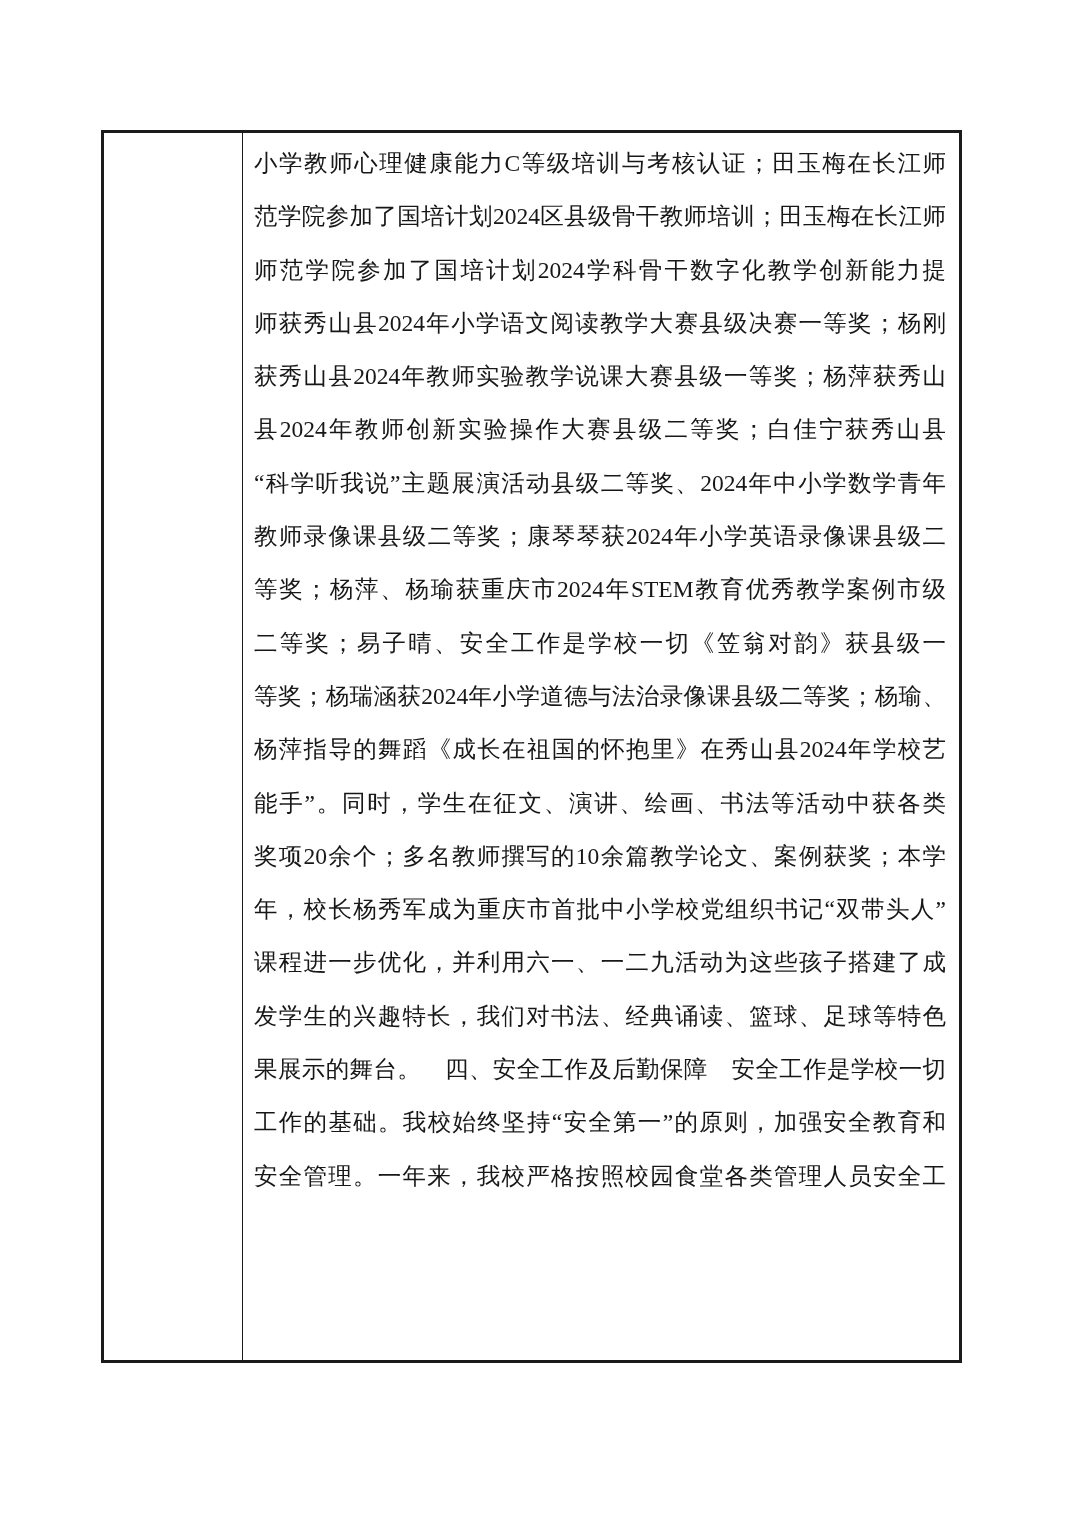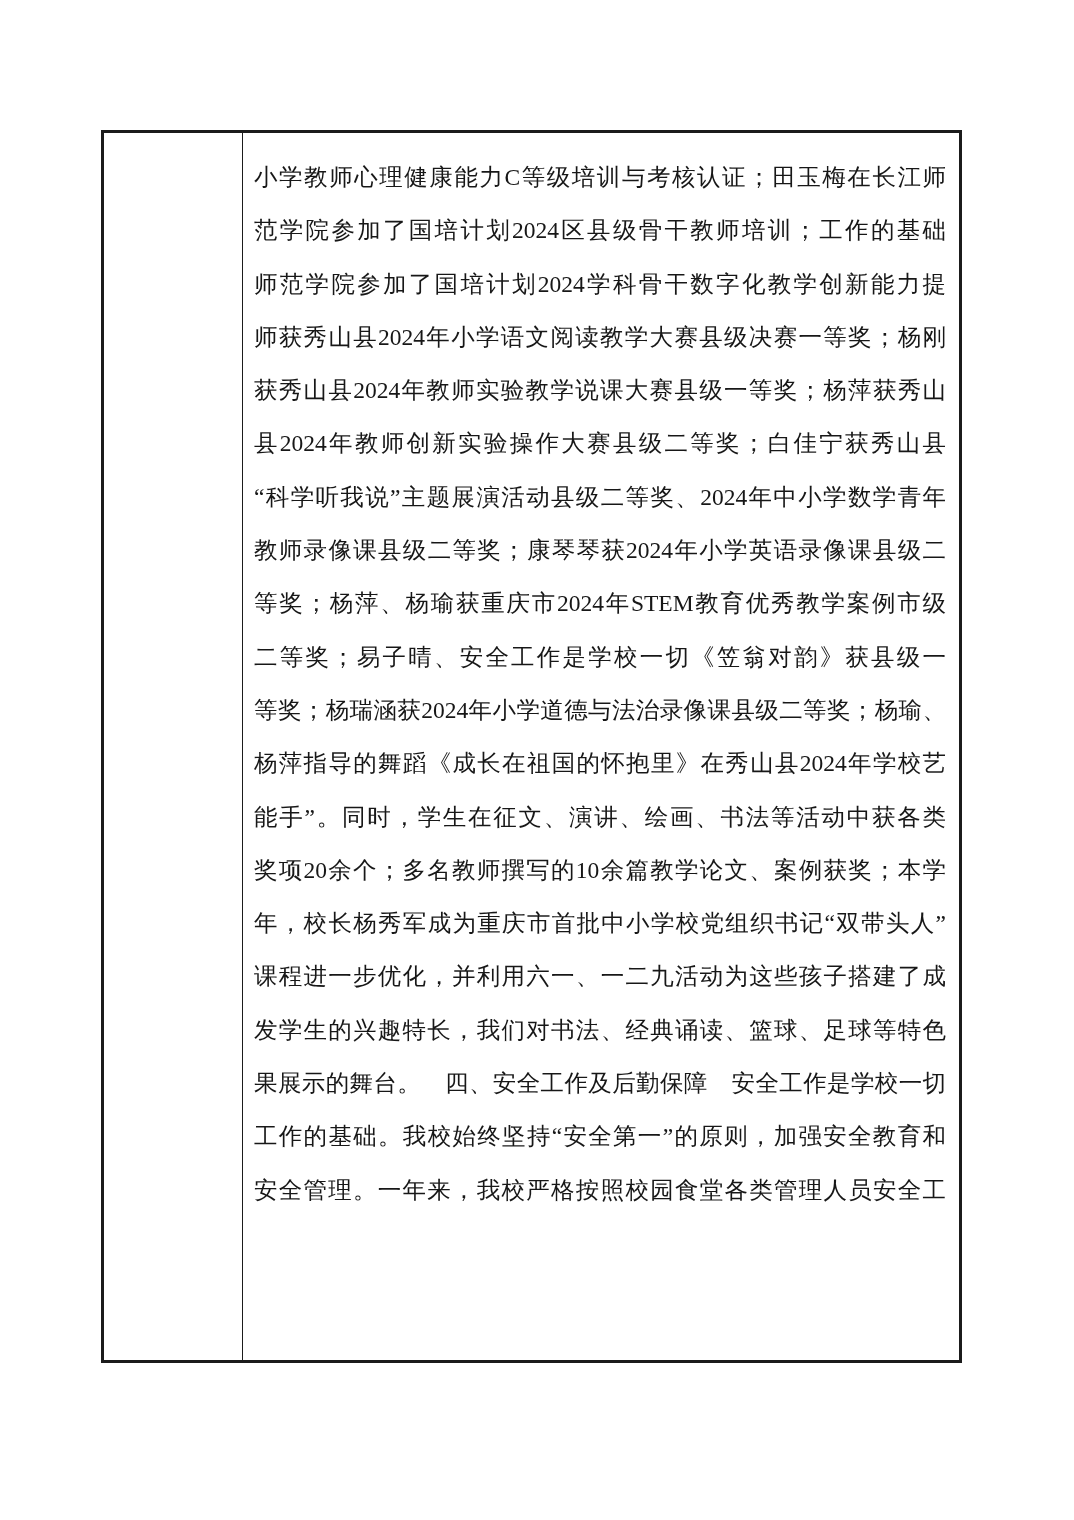--- a/index.html
+++ b/index.html
@@ -29,21 +29,21 @@
   }
   .cell-left {
     width: 139px;
     flex: 0 0 139px;
     border-right: 1.5px solid #1b1b1b;
     box-sizing: border-box;
   }
   .cell-right {
     flex: 1;
     box-sizing: border-box;
-    padding: 18px 13px 0 11px;
+    padding: 4px 13px 0 11px;
     overflow: hidden;
   }
   .text-line {
     height: 53.3px;
     line-height: 53.3px;
     font-size: 23.5px;
     letter-spacing: 0px;
     text-align: justify;
     text-align-last: justify;
     text-justify: inter-character;
@@ -53,21 +53,21 @@
   }
 </style>
 </head>
 <body>
 
 <div class="page">
   <div class="doc-table">
     <div class="cell-left"></div>
     <div class="cell-right">
       <div class="text-line">小学教师心理健康能力C等级培训与考核认证；田玉梅在长江师</div>
-      <div class="text-line">范学院参加了国培计划2024区县级骨干教师培训；工作的基础</div>
+      <div class="text-line">范学院参加了国培计划2024区县级骨干教师培训；田玉梅在长江师</div>
       <div class="text-line">师范学院参加了国培计划2024学科骨干数字化教学创新能力提</div>
       <div class="text-line">师获秀山县2024年小学语文阅读教学大赛县级决赛一等奖；杨刚</div>
       <div class="text-line">获秀山县2024年教师实验教学说课大赛县级一等奖；杨萍获秀山</div>
       <div class="text-line">县2024年教师创新实验操作大赛县级二等奖；白佳宁获秀山县</div>
       <div class="text-line">“科学听我说”主题展演活动县级二等奖、2024年中小学数学青年</div>
       <div class="text-line">教师录像课县级二等奖；康琴琴获2024年小学英语录像课县级二</div>
       <div class="text-line">等奖；杨萍、杨瑜获重庆市2024年STEM教育优秀教学案例市级</div>
       <div class="text-line">二等奖；易子晴、安全工作是学校一切《笠翁对韵》获县级一</div>
       <div class="text-line">等奖；杨瑞涵获2024年小学道德与法治录像课县级二等奖；杨瑜、</div>
       <div class="text-line">杨萍指导的舞蹈《成长在祖国的怀抱里》在秀山县2024年学校艺</div>

